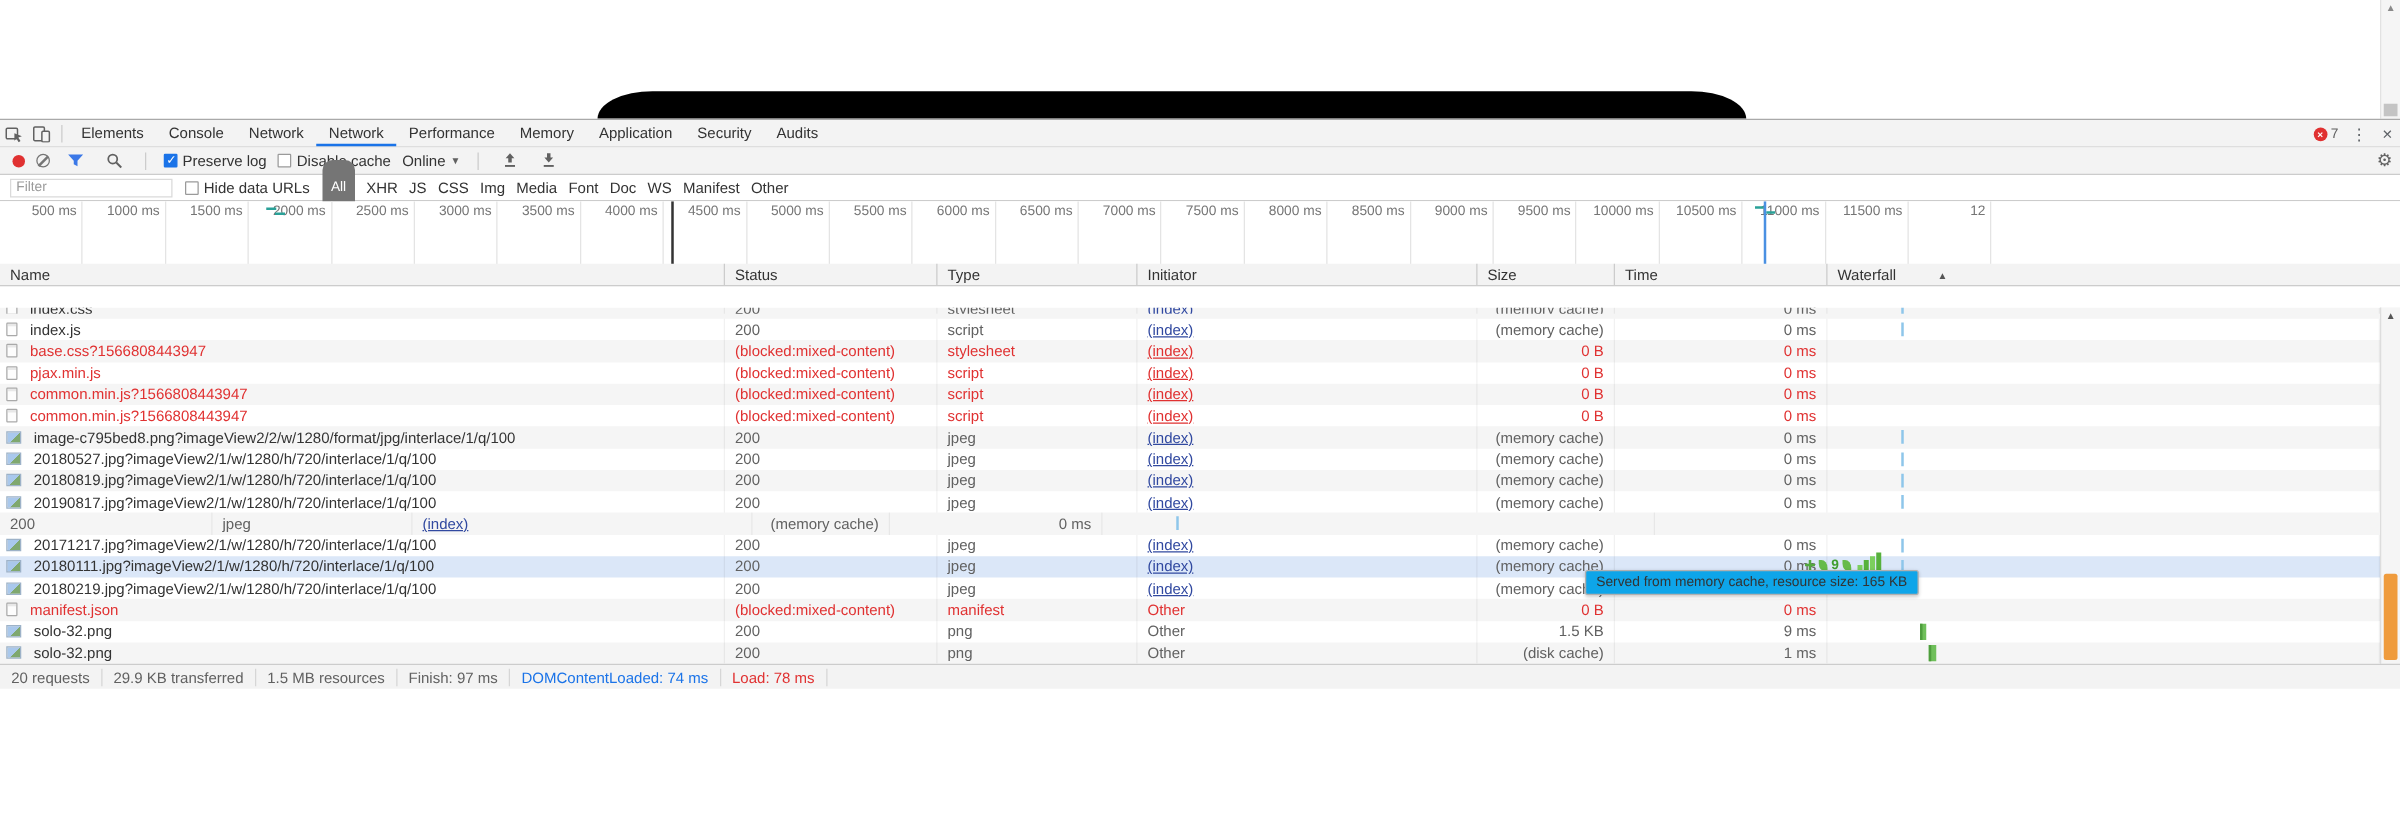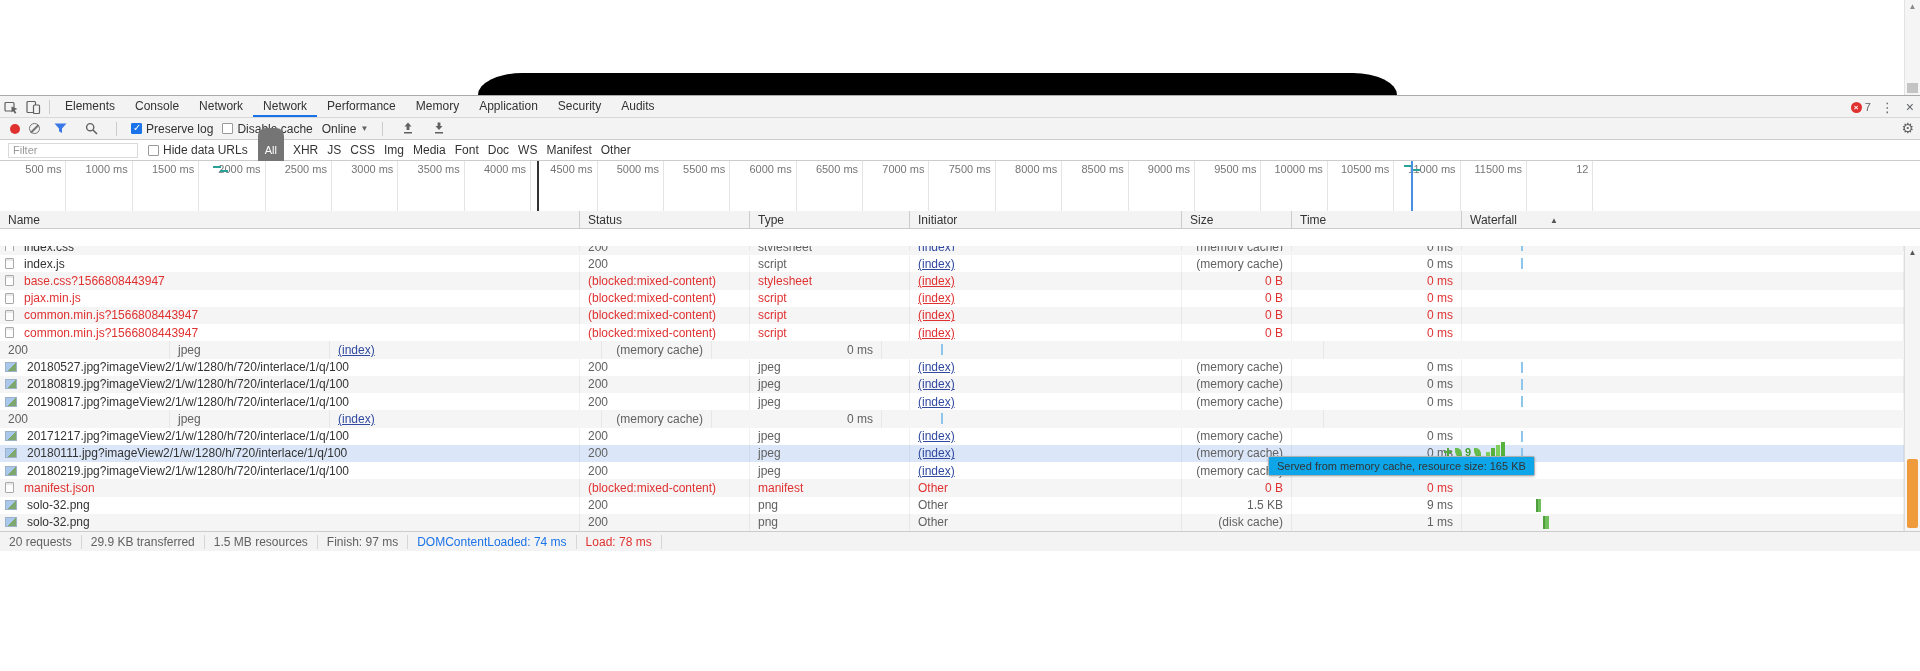--- a/index.html
+++ b/index.html
@@ -422,20 +422,24 @@
           <div class="cell c1 pad muted">(blocked:mixed-content)</div>
           <div class="cell c2 pad muted">script</div>
           <div class="cell c3 pad">
             <span class="init-link">(index)</span>
           </div>
           <div class="cell c4 right muted">0 B</div>
           <div class="cell c5 right muted">0 ms</div>
           <div class="cell c6 wfcell"></div>
         </div>
         <div class="row even">
+          <div class="cell c0 namecell">
+            <span class="fic img"></span>
+            <span>image-c795bed8.png?imageView2/2/w/1280/format/jpg/interlace/1/q/100</span>
+          </div>
           <div class="cell c1 pad muted">200</div>
           <div class="cell c2 pad muted">jpeg</div>
           <div class="cell c3 pad">
             <span class="init-link">(index)</span>
           </div>
           <div class="cell c4 right muted">(memory cache)</div>
           <div class="cell c5 right muted">0 ms</div>
           <div class="cell c6 wfcell">
             <div class="wf-tick"></div>
           </div>

